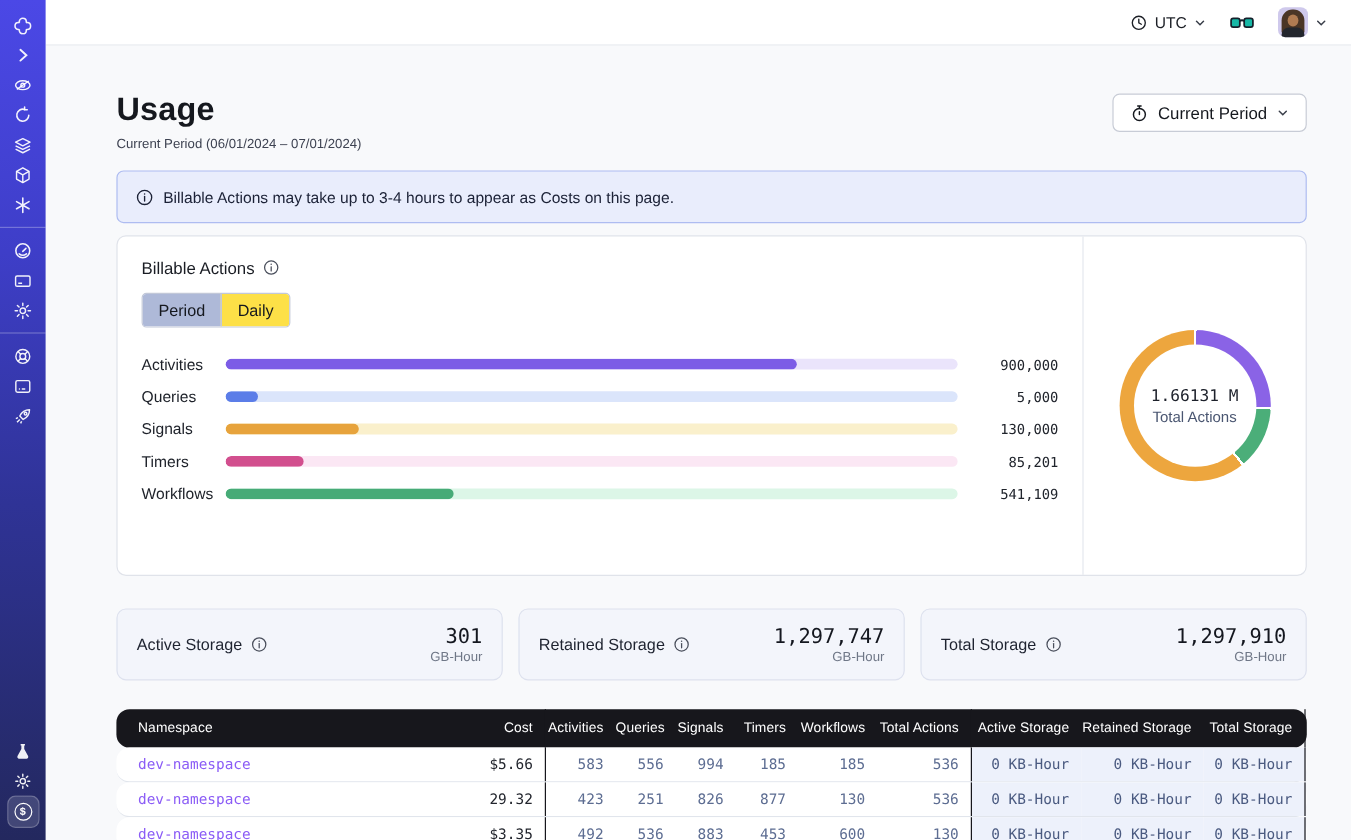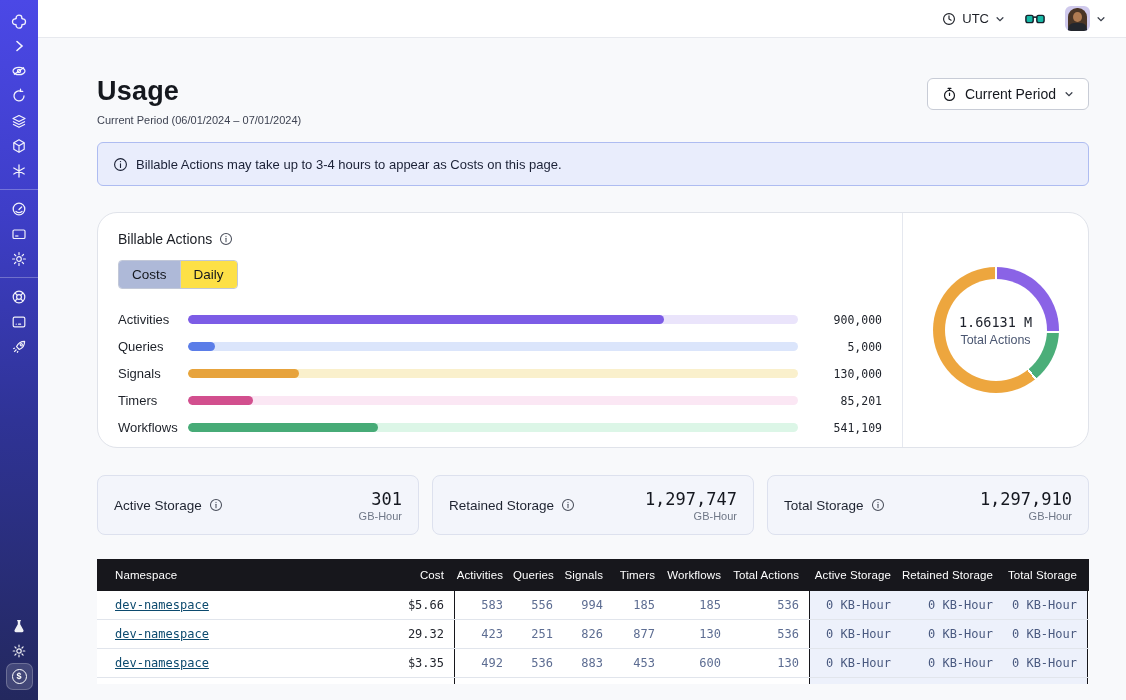--- a/index.html
+++ b/index.html
@@ -39,21 +39,21 @@
   .page-head { display:flex; align-items:flex-start; justify-content:space-between; margin-top:50px; }
   h1 { font-size:27px; font-weight:600; color:#15181e; letter-spacing:.2px; }
   .subtitle { font-size:11px; color:#3e4352; margin-top:7px; }
   .period-btn { display:flex; align-items:center; gap:8px; background:#fff; border:1px solid #c8ccd6;
     border-radius:6px; padding:7px 14px; font-size:14px; color:#15181e; cursor:pointer; margin-top:2px; }
 
   .banner { margin-top:16px; background:#e9edfc; border:1px solid #aebcf1; border-radius:6px;
     height:44px; display:flex; align-items:center; gap:8px; padding:0 15px; font-size:13px; color:#1b2136; }
 
   .card { background:#fff; border:1px solid #e0e3ea; border-radius:8px; }
-  .billable { margin-top:26px; position:relative; padding:18px 0 20px 20px; height:236px;border-radius:20px; }
+  .billable { margin-top:10px; position:relative; padding:18px 0 20px 20px; height:284px; }
   .billable-left { padding-right:206px; }
   .card-title { display:flex; align-items:center; gap:7px; font-size:14px; color:#1a1d24; }
   .tabs { display:inline-flex; border:1px solid #c2c8d8; border-radius:4px; overflow:hidden; margin-top:13px; }
   .tab { padding:6px 13px; font-size:13.5px; background:#fde047; color:#15181e; cursor:pointer; }
   .tab.sel { background:#aeb9d8; }
   .tab + .tab { border-left:1px solid #c2c8d8; }
 
   .bars { margin-top:17px; }
   .bar-row { display:flex; align-items:center; height:27px; }
   .bar-label { width:70px; font-size:13px; color:#1d2129; flex:0 0 auto; }
@@ -73,36 +73,36 @@
   .storage-row { display:flex; gap:13px; margin-top:27px; }
   .storage-card { flex:1; background:#f3f5fb; border:1px solid #dde1ee; border-radius:8px; height:60px;
     display:flex; align-items:center; justify-content:space-between; padding:0 16px; }
   .storage-label { display:flex; align-items:center; gap:7px; font-size:13.5px; color:#1e2330; }
   .storage-right { text-align:right; }
   .storage-val { font-family:"DejaVu Sans Mono", monospace; font-size:17px; color:#14171f; }
   .storage-unit { font-size:11px; color:#6f7787; margin-top:1px; }
 
   
   .table { margin-top:24px; }
-  .tr { display:flex; }
+  .tr { display:flex;border-radius:11px; }
   .thead { background:#17171c; color:#fff; height:32px; }
   .th { font-size:11.5px; line-height:32px; letter-spacing:.1px; }
   .tbody-row { background:#fff; height:29px; border-bottom:1px solid #e1e5ec; }
   .td { font-family:"DejaVu Sans Mono", monospace; font-size:12px; line-height:28px; color:#5d6d92;
     white-space:nowrap; overflow:hidden; }
   .th, .td { text-align:right; padding-right:10px; flex:0 0 auto; }
   .c0 { width:258px; text-align:left; padding-left:18px; }
   .c1 { width:100px; border-right:1px solid #17171c; }
   .c2 { width:58px; } .c3 { width:50px; } .c4 { width:50px; } .c5 { width:52px; }
   .c6 { width:66px; } .c7 { width:78px; }
   .c8 { width:92px; border-left:1px solid #17171c; }
   .c9 { width:102px; } .c10 { width:85px; border-right:1px solid #17171c; }
   .td.c1 { color:#23262e; }
   .td.c8, .td.c9, .td.c10 { background:#edf1fb; color:#4a5a80; }
-  .ns-link { color:#0c4a6e; text-decoration:underline; cursor:pointer; }
+  .ns-link { color:#8b5cf6; cursor:pointer; }
   .partial { height:6px; border-bottom:none; }
   .partial .td { line-height:6px; }
   svg { display:block; }
 </style>
 </head>
 <body>
 
 <nav class="sidebar">
   <div class="sb-item">
     <svg viewBox="0 0 16 16" fill="none" stroke="currentColor" stroke-width="1.3">
@@ -263,21 +263,21 @@
     <div class="billable-left">
       <div class="card-title">
         <span>Billable Actions</span>
         <svg width="14" height="14" viewBox="0 0 16 16" fill="none" stroke="#4a4f5c" stroke-width="1.2" stroke-linecap="round">
             <circle cx="8" cy="8" r="6.3"></circle>
             <path d="M8 7.2V11.2"></path>
             <circle cx="8" cy="4.9" r="0.7" fill="#4a4f5c" stroke="none"></circle>
           </svg>
       </div>
       <div class="tabs">
-        <div class="tab sel">Costs</div>
+        <div class="tab sel">Period</div>
         <div class="tab">Daily</div>
       </div>
       <div class="bars">
           <div class="bar-row">
             <span class="bar-label">Activities</span>
             <div class="bar-track" style="background: rgb(234, 228, 251);">
               <div class="bar-fill" style="background: rgb(124, 92, 230); width: 78%;"></div>
             </div>
             <span class="bar-value">900,000</span>
           </div>

